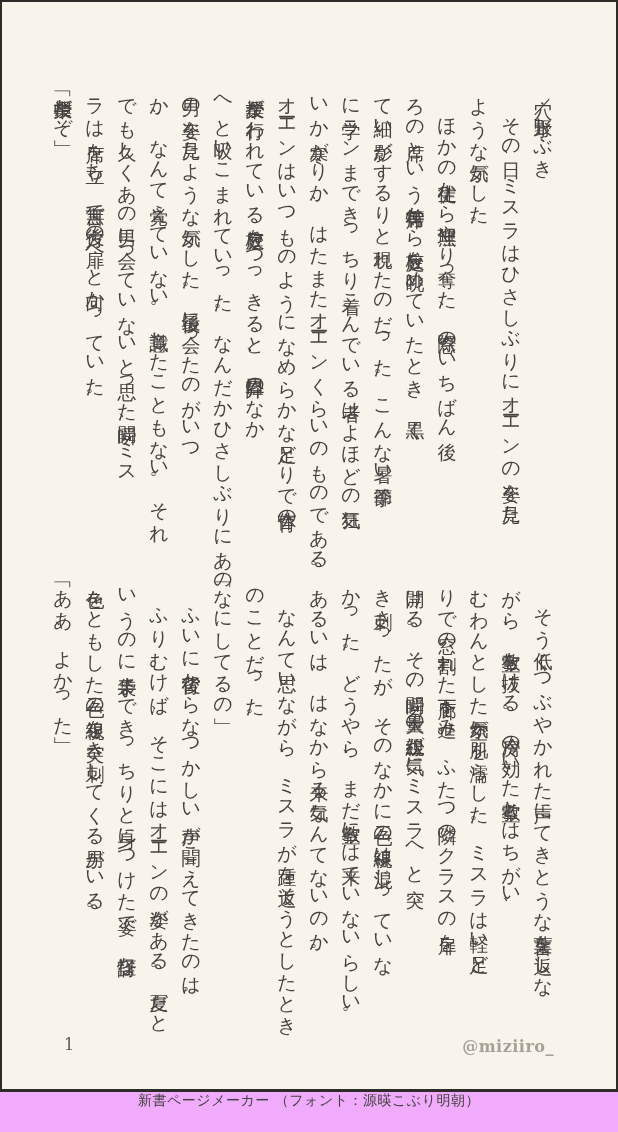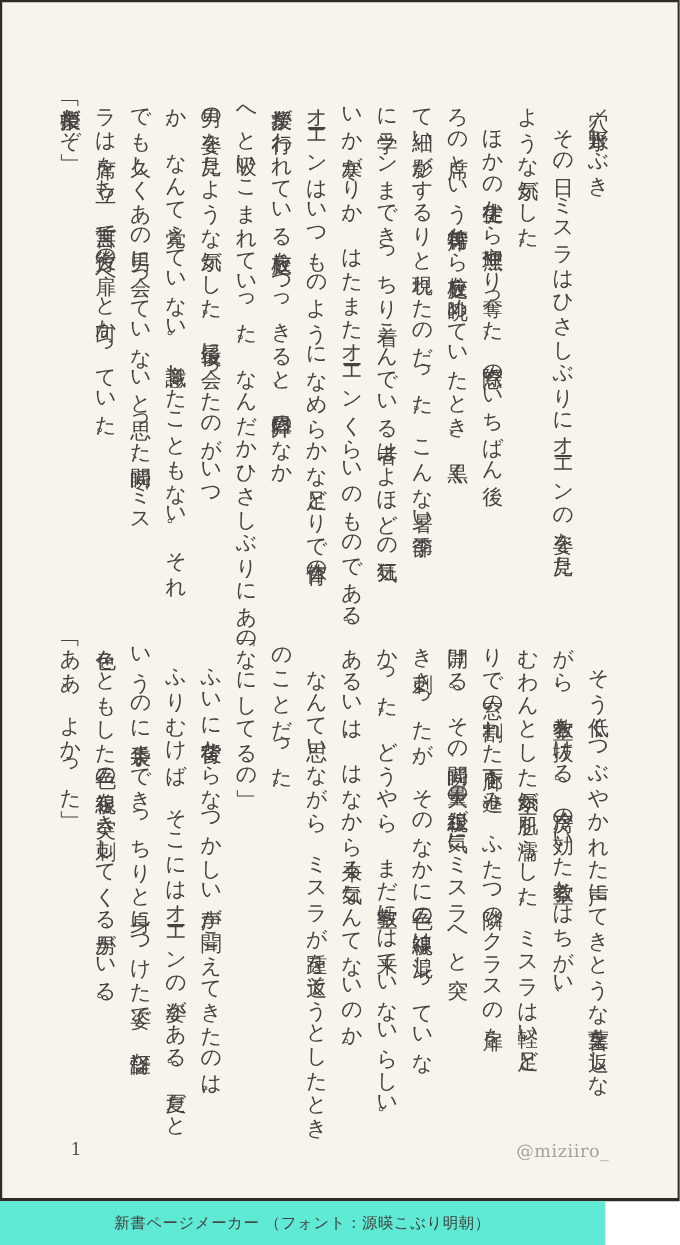--- a/index.html
+++ b/index.html
@@ -29,25 +29,25 @@
   }
   #block1{top:85px;}
   #block2{top:576px;}
   .vline{white-space:pre;}
   .page-number{
     position:absolute;left:64px;top:1035px;
     font-size:16px;color:#5b5852;
   }
   .author-handle{
     position:absolute;right:64px;top:1037px;
-    font-size:16px;letter-spacing:.5px;color:#a7a198;
+    font-size:16px;letter-spacing:.5px;color:#a7a198;font-weight:bold;
   }
   .caption-strip{
-    position:absolute;left:0;top:1092px;width:550px;height:40px;
-    background:#5eead4;display:flex;align-items:center;justify-content:center;
+    position:absolute;left:0;top:1092px;width:618px;height:40px;
+    background:#f0abfc;display:flex;justify-content:center;
   }
   .caption-text{
     font-size:14px;letter-spacing:.5px;color:#43413d;white-space:pre;
   }
 </style>
 </head>
 <body>
 
 <div class="page">
   <div class="sheet"></div>

